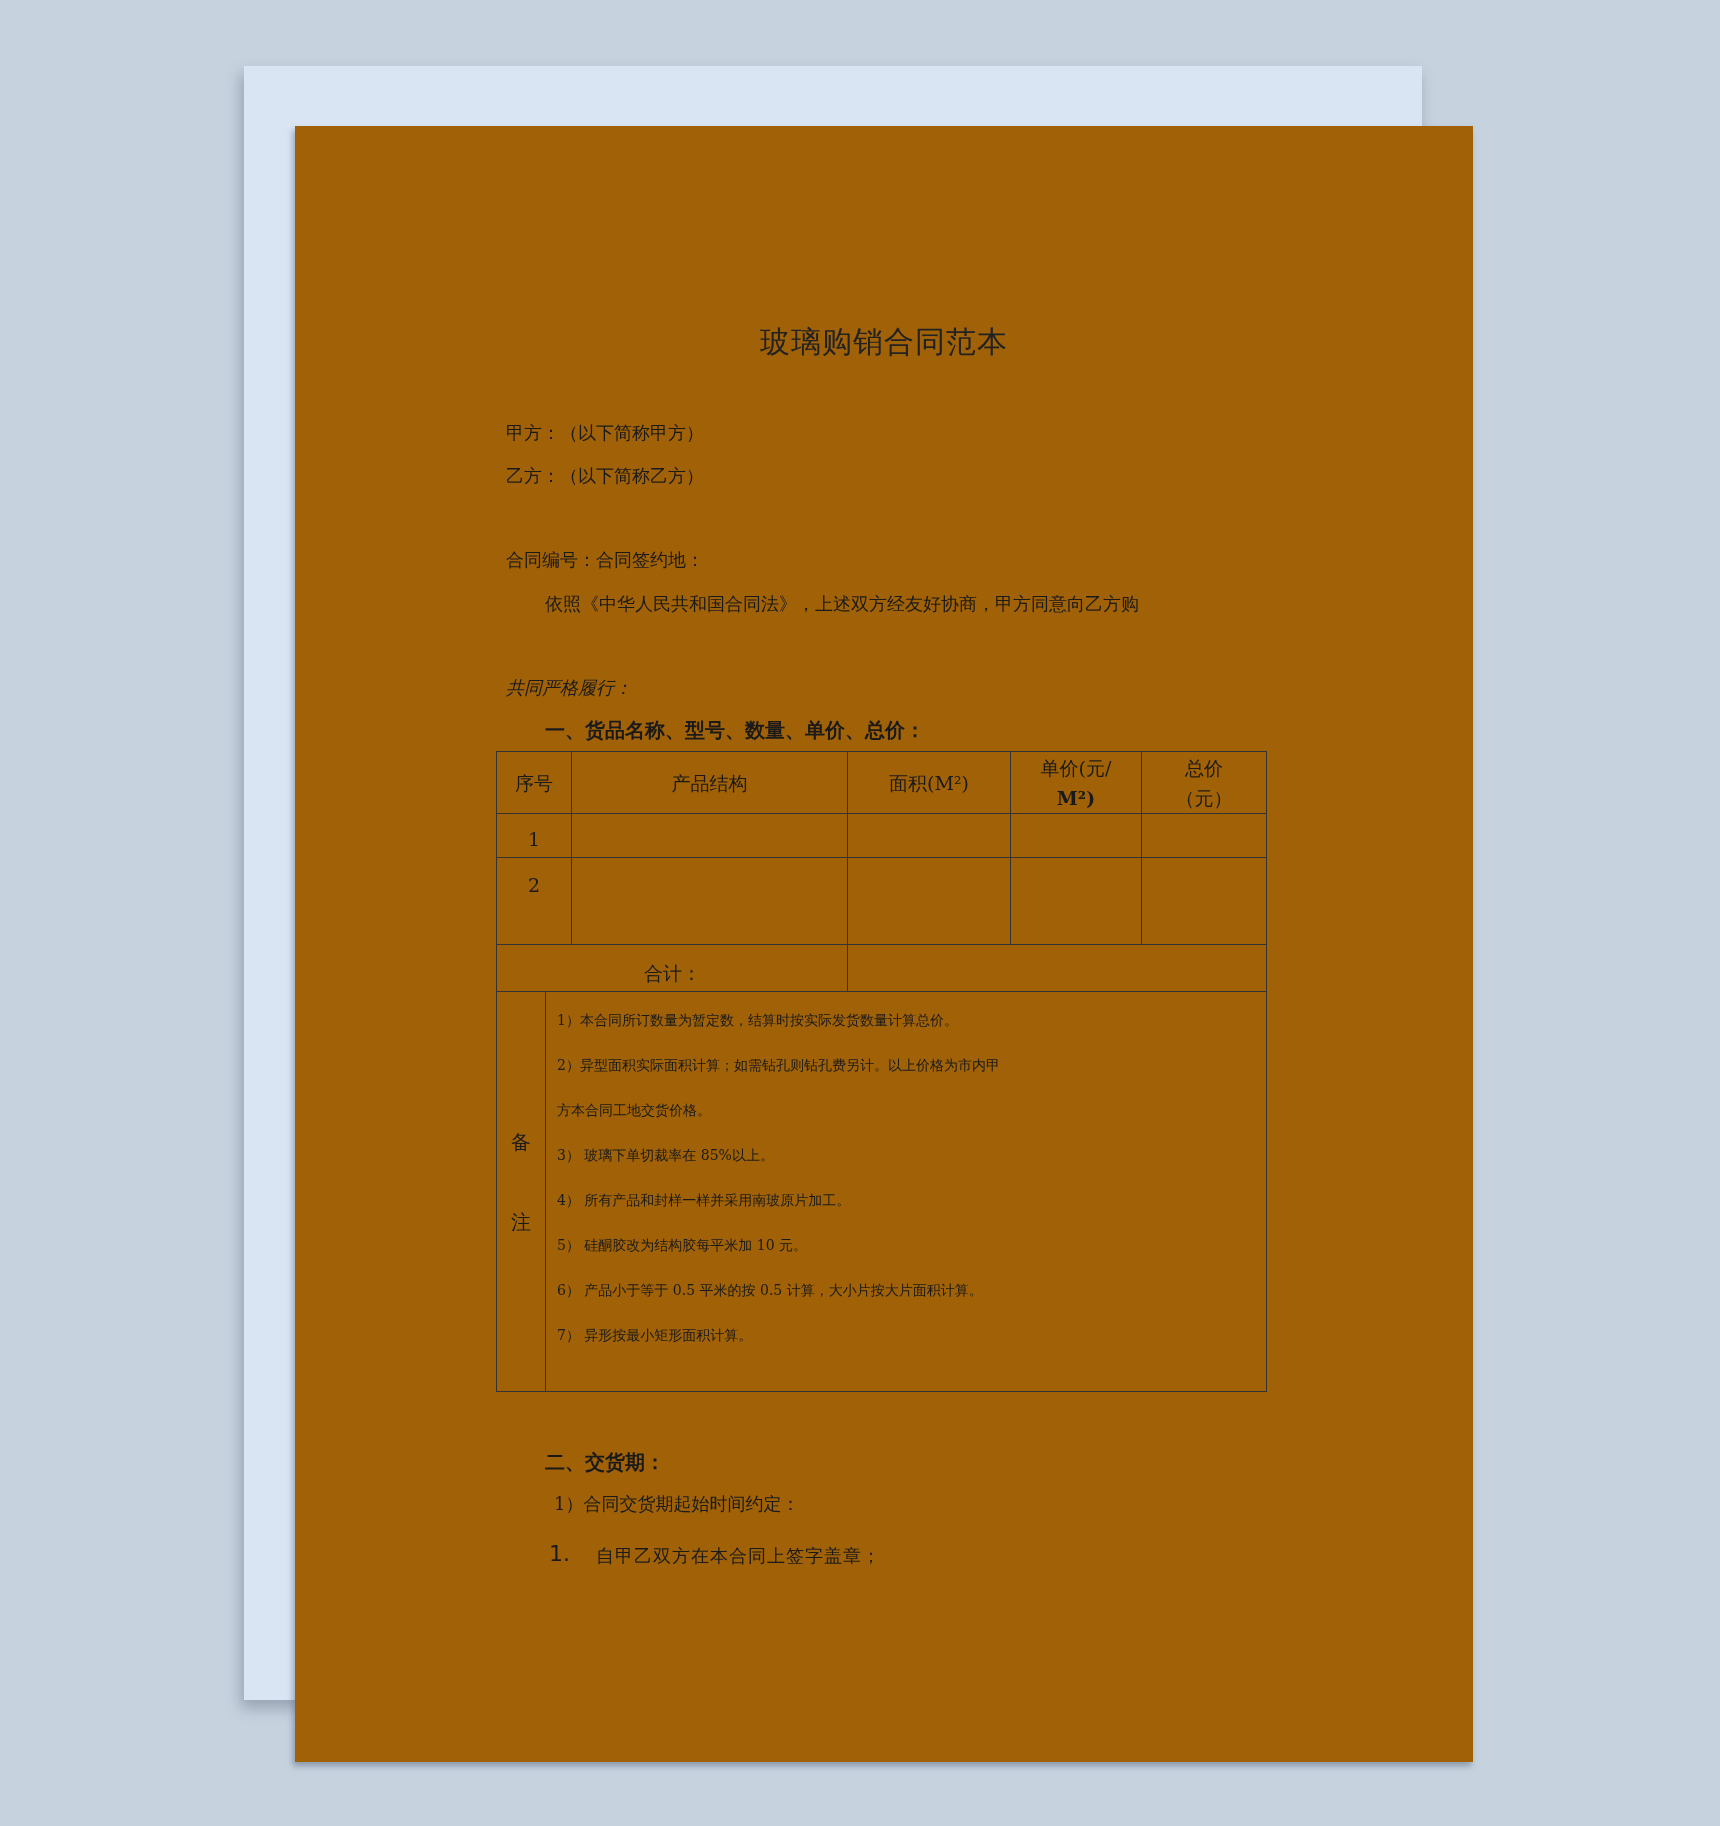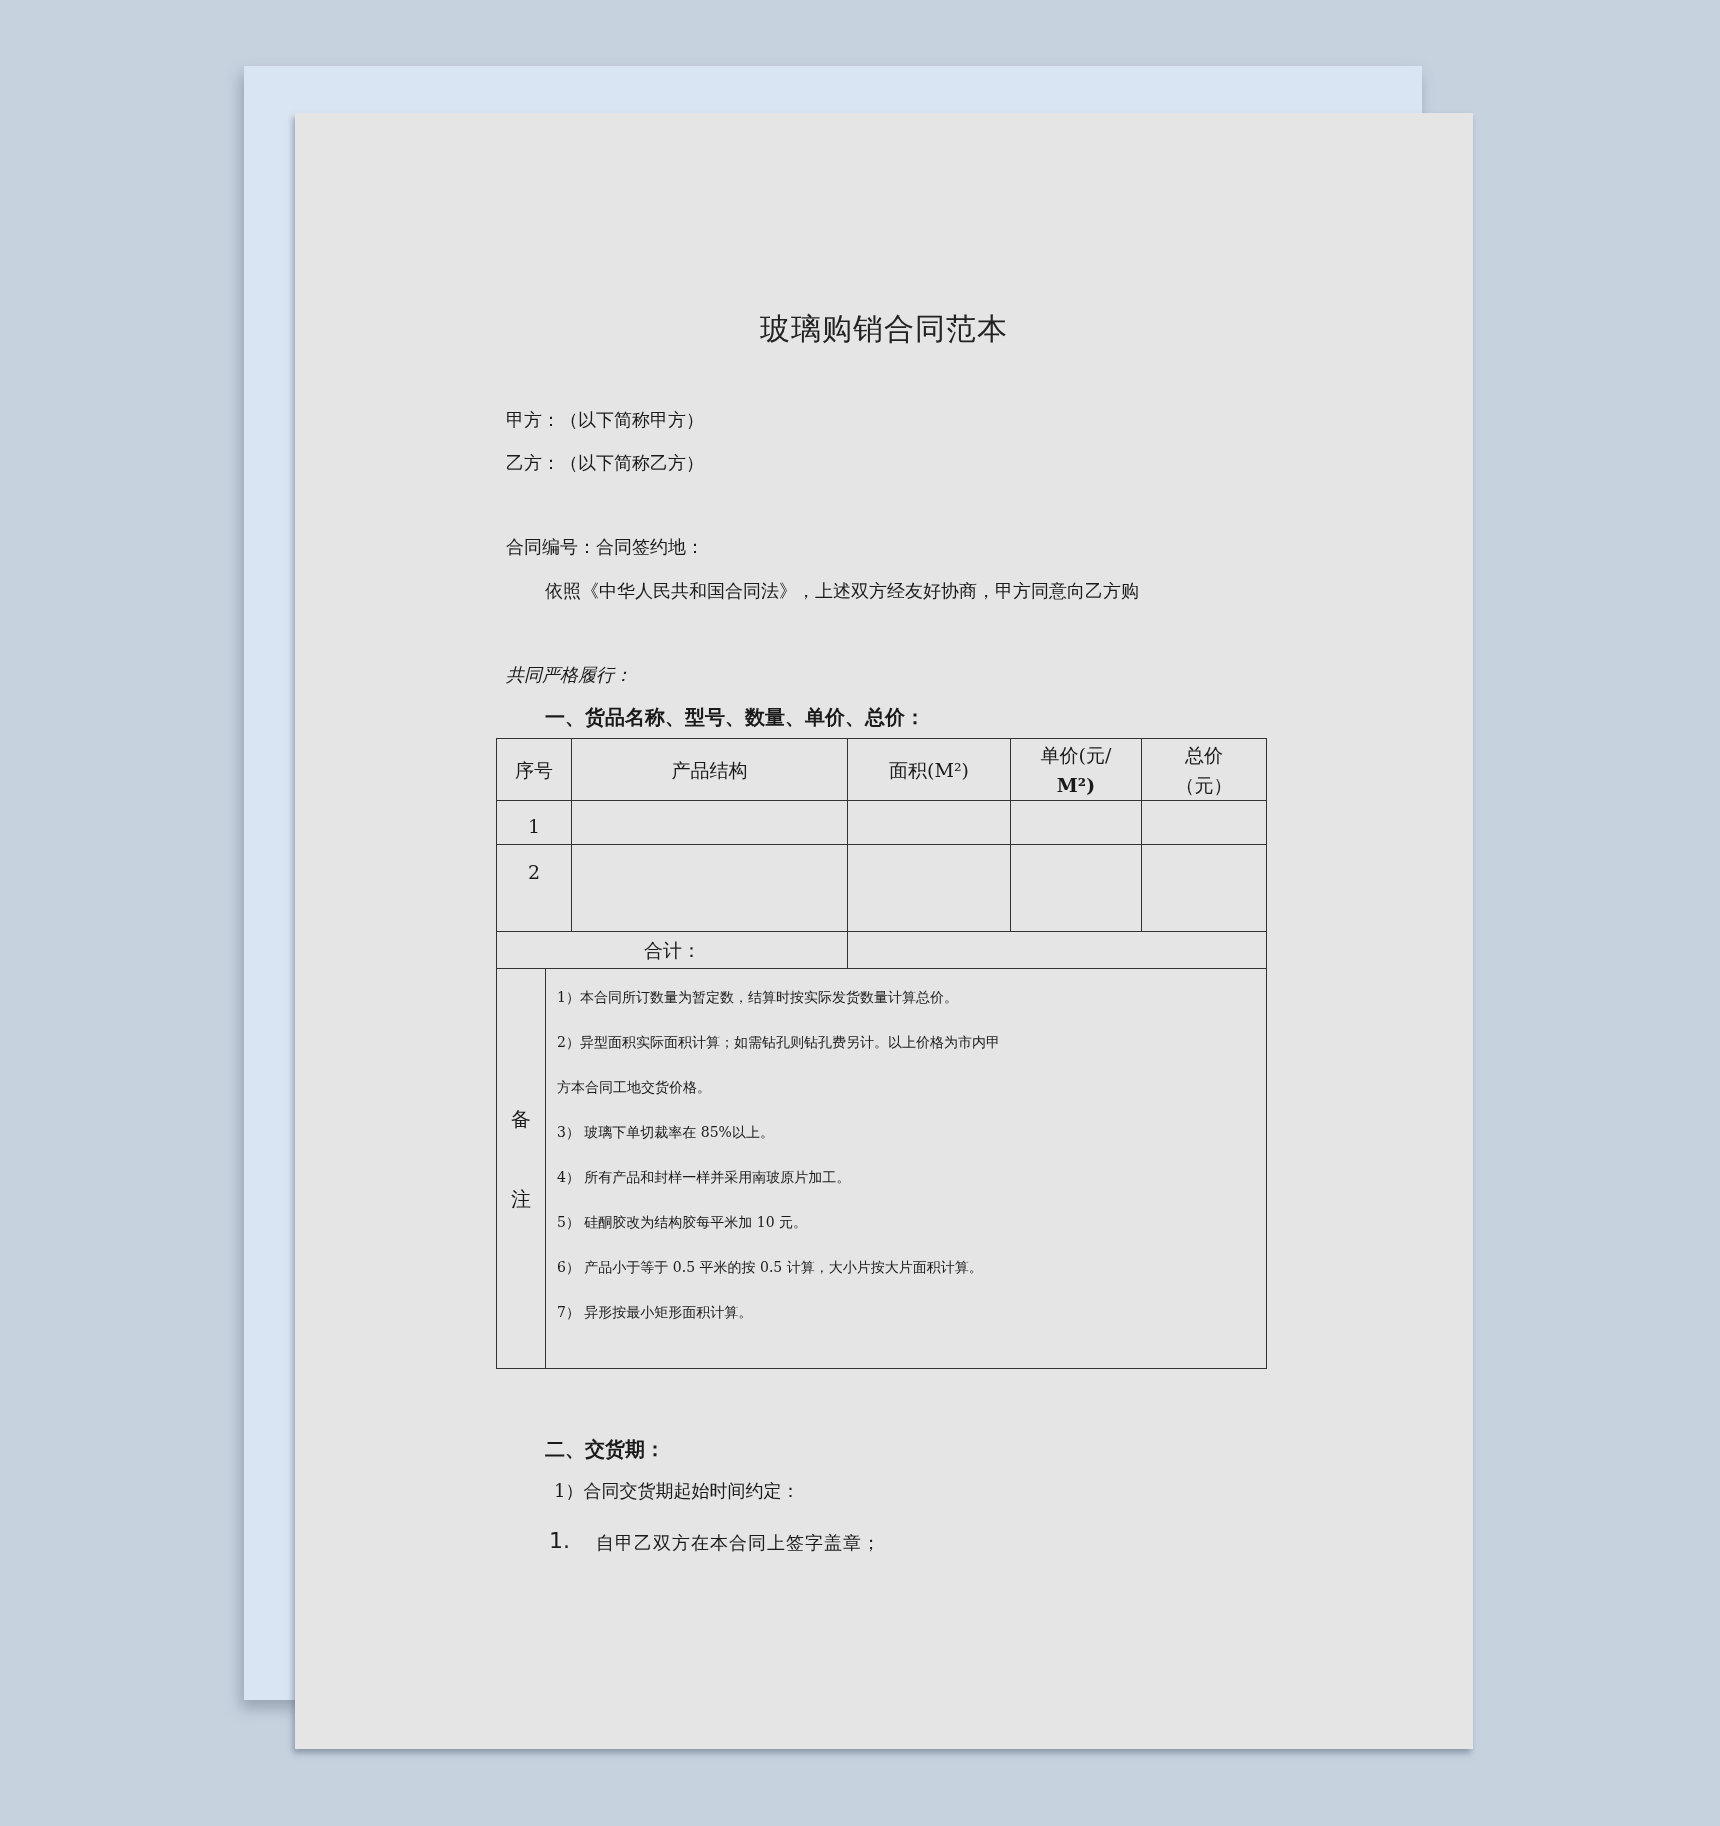--- a/index.html
+++ b/index.html
@@ -10,23 +10,23 @@
     font-family: "DejaVu Serif", "Liberation Serif", serif;
     color: #1a1a1a;
   }
   .page-back {
     position: absolute; left: 244px; top: 66px;
     width: 1178px; height: 1634px;
     background: #dae5f3;
     box-shadow: -3px 8px 14px rgba(90,105,125,0.45);
   }
   .page-front {
-    position: absolute; left: 295px; top: 113px;
+    position: absolute; left: 295px; top: 126px;
     width: 1178px; height: 1636px;
-    background: #e5e5e5;
+    background: #a16207;
     box-shadow: -2px 4px 6px rgba(90,105,125,0.55);
   }
   .abs { position: absolute; white-space: nowrap; }
   .title {
     left: 0; width: 1178px; top: 196px; text-align: center;
     font-family: "DejaVu Sans", sans-serif; font-size: 30px; font-weight: 300;
     letter-spacing: 1px; color: #222;
   }
   .line { font-size: 18px; line-height: 24px; }
   .bold { font-weight: bold; font-family: "DejaVu Sans", sans-serif; font-size: 20px; }
@@ -93,21 +93,21 @@
       <td></td>
       <td></td>
     </tr>
     <tr style="height:87px">
       <td style="vertical-align:top; line-height:54px;">2</td>
       <td></td>
       <td></td>
       <td></td>
       <td></td>
     </tr>
-    <tr style="height:37px">
+    <tr style="height:47px">
       <td colspan="2" style="vertical-align:bottom; line-height:36px; padding-left:1px;">合计：</td>
       <td colspan="3"></td>
     </tr>
     <tr style="height:400px">
       <td colspan="5" style="padding:0; position:relative;">
         <div style="position:absolute; left:0; top:0; bottom:0; width:48px; border-right:1.6px solid #333; display:flex; flex-direction:column; align-items:center; justify-content:center;">
           <div class="remark-label" style="margin-top:-20px;">备</div>
           <div class="remark-label">注</div>
         </div>
         <div style="position:absolute; left:60px; top:6px; right:4px; text-align:left;">

